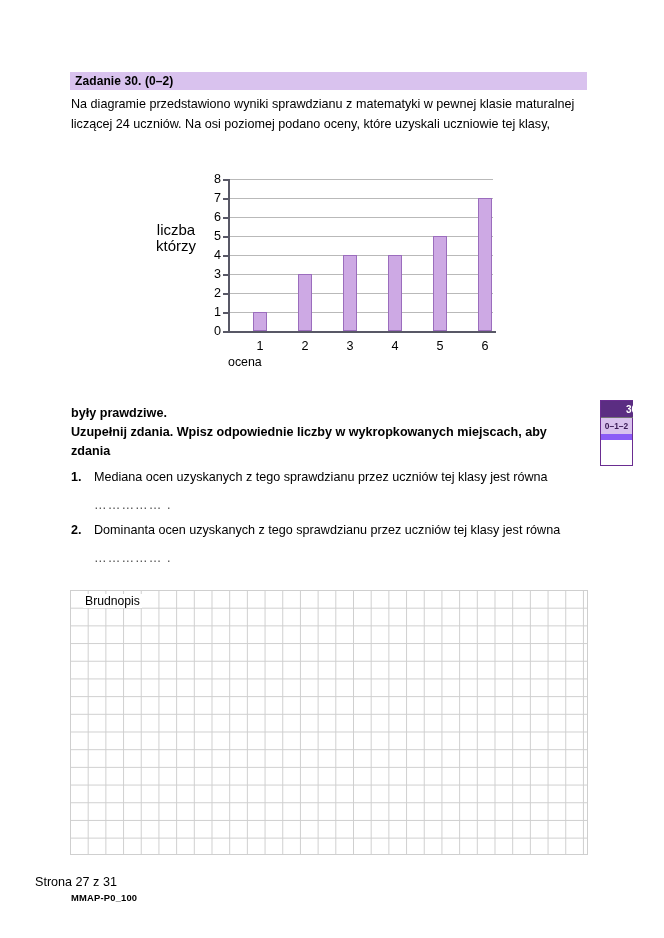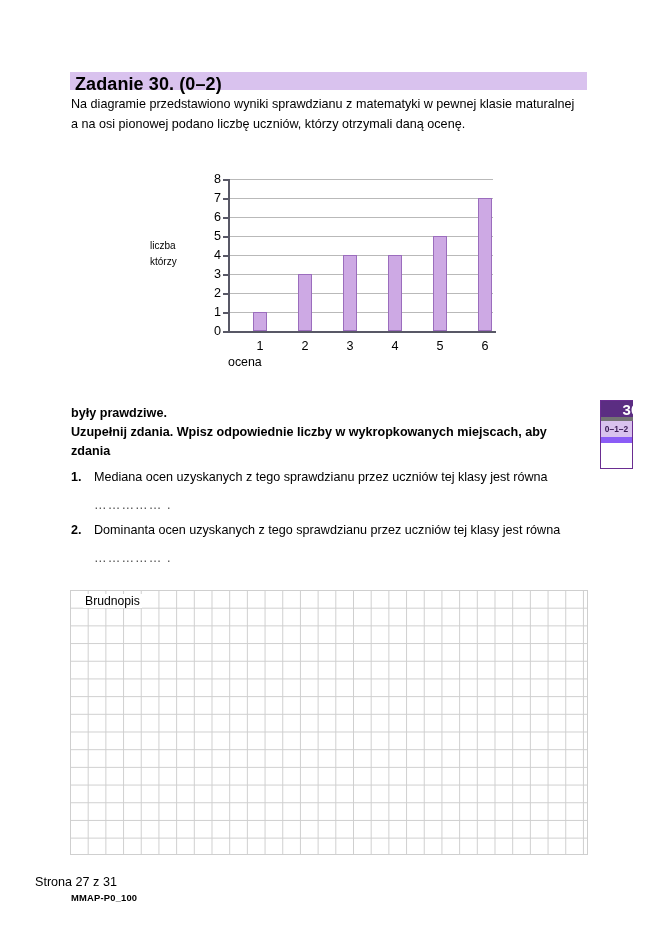--- a/index.html
+++ b/index.html
@@ -22,21 +22,21 @@
     left: 70px;
     top: 72px;
     width: 517px;
     height: 18px;
     background: #d9c2ee;
   }
   .task-band-label {
     position: absolute;
     left: 5px;
     top: 2px;
-    font-size: 18px;
+    font-size: 12px;
     font-weight: bold;
     letter-spacing: 0.1px;
     white-space: nowrap;
   }
 
   
   .intro {
     position: absolute;
     left: 71px;
     top: 95px;
@@ -50,24 +50,24 @@
   .chart-wrap {
     position: absolute;
     left: 150px;
     top: 175px;
     width: 360px;
     height: 205px;
   }
   .y-axis-caption {
     position: absolute;
     left: 0px;
-    top: 63px;
+    top: 47px;
     width: 52px;
-    text-align: left;
-    font-size: 10px;
+    text-align: center;
+    font-size: 15px;
     line-height: 16px;
   }
   .plot {
     position: absolute;
     left: 78px;
     top: 4px;
     width: 265px;
     height: 152px;
   }
   .gridline {
@@ -180,26 +180,26 @@
     left: 600px;
     top: 400px;
     width: 33px;
     border: 1px solid #6a2d91;
     box-sizing: border-box;
   }
   .score-num {
     height: 16px;
     background: #5b2d82;
     color: #ffffff;
-    font-size: 15px;
+    font-size: 10px;
     font-weight: bold;
     display: flex;
     align-items: center;
     justify-content: center;
-    border-bottom: 4px solid #737373;
+    border-bottom: 1px solid #737373;
     padding-left: 32px;
   }
   .score-pts {
     height: 16px;
     background: #d9c2ee;
     color: #3a1a55;
     font-size: 8.4px;
     font-weight: bold;
     display: flex;
     align-items: center;
@@ -256,21 +256,21 @@
 </style>
 </head>
 <body>
 
 <div class="task-band">
   <span class="task-band-label">Zadanie 30. (0–2)</span>
 </div>
 
 <div class="intro">
   <div>Na diagramie przedstawiono wyniki sprawdzianu z matematyki w pewnej klasie maturalnej</div>
-  <div>a na osi pionowej podano liczbę uczniów, którzy otrzymali daną ocenę.</div>
+  <div>liczącej  24  uczniów. Na osi poziomej podano oceny, które uzyskali uczniowie tej klasy,</div>
 </div>
 
 <div class="chart-wrap">
   <div class="y-axis-caption">
     <div>liczba</div>
     <div>którzy</div>
   </div>
 
   <div class="plot">
 

